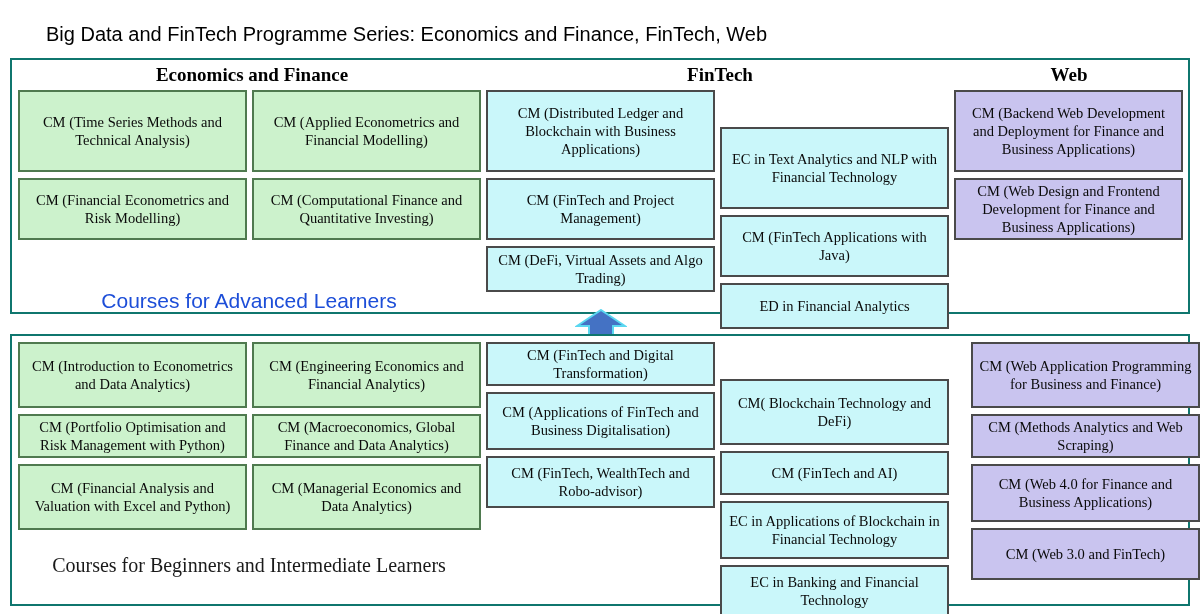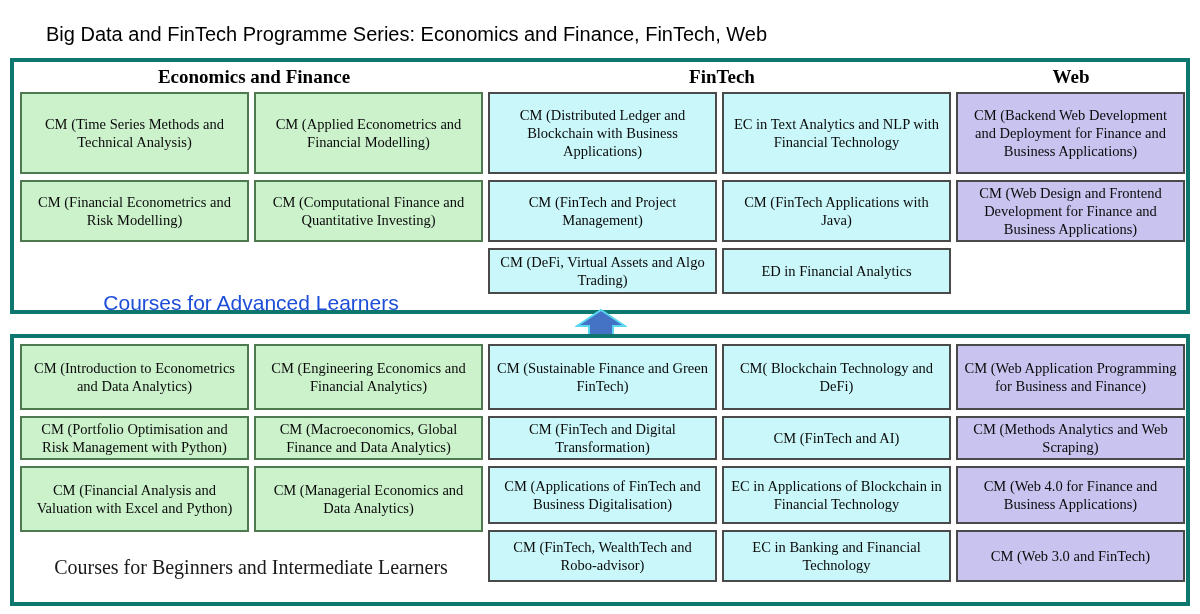--- a/index.html
+++ b/index.html
@@ -28,21 +28,21 @@
     white-space: nowrap;
     margin-top: 16px;
   }
 
   
   .panel {
     position: absolute;
     left: 10px;
     width: 1180px;
     box-sizing: border-box;
-    border: 4px solid #0f766e;
+    border: 2px solid #0f766e;
     background: #ffffff;
   }
   #panel-advanced { top: 58px;  height: 256px; }
   #panel-beginner { top: 334px; height: 272px; }
 
   
   .header-row {
     position: relative;
     height: 30px;
   }
@@ -62,21 +62,21 @@
   #hdr-web    { left: 942px; width: 230px; }
 
   
   .col {
     position: absolute;
     top: 0;
   }
   .c1 { left: 6px;   width: 229px; }
   .c2 { left: 240px; width: 229px; }
   .c3 { left: 474px; width: 229px; }
-  .c4 { left: 708px; width: 229px; }
+  .c4 { left: 708px; width: 229px; margin-top: 37px; }
   .c5 { left: 942px; width: 229px; }
 
   
   .box {
     box-sizing: border-box;
     border: 2px solid #4a4a4a;
     margin-bottom: 6px;
     display: flex;
     align-items: center;
     justify-content: center;
@@ -192,34 +192,33 @@
       <div class="box green h-66">CM (Financial Analysis and Valuation with Excel and Python)</div>
     </div>
 
     <div class="col c2" style="top:6px;">
       <div class="box green h-66">CM (Engineering Economics and Financial Analytics)</div>
       <div class="box green h-44">CM (Macroeconomics, Global Finance and Data Analytics)</div>
       <div class="box green h-66">CM (Managerial Economics and Data Analytics)</div>
     </div>
 
     <div class="col c3" style="top:6px;">
-      <div class="box cyan h-66">CM (Sustainable Finance and Green FinTech)</div>
       <div class="box cyan h-44">CM (FinTech and Digital Transformation)</div>
       <div class="box cyan h-58">CM (Applications of FinTech and Business Digitalisation)</div>
       <div class="box cyan h-52">CM (FinTech, WealthTech and Robo-advisor)</div>
     </div>
 
     <div class="col c4" style="top:6px;">
       <div class="box cyan h-66">CM( Blockchain Technology and DeFi)</div>
       <div class="box cyan h-44">CM (FinTech and AI)</div>
       <div class="box cyan h-58">EC in Applications of Blockchain in Financial Technology</div>
       <div class="box cyan h-52">EC in Banking and Financial Technology</div>
     </div>
 
-    <div class="col c5" style="top:6px;">
+    <div class="col c5" style="top:6px;margin-left:17px;">
       <div class="box purple h-66">CM (Web Application Programming for Business and Finance)</div>
       <div class="box purple h-44">CM (Methods Analytics and Web Scraping)</div>
       <div class="box purple h-58">CM (Web 4.0 for Finance and Business Applications)</div>
       <div class="box purple h-52">CM (Web 3.0 and FinTech)</div>
     </div>
 
     <div class="caption" id="caption-beginner">Courses for Beginners and Intermediate Learners</div>
   </div>
 </div>
 

